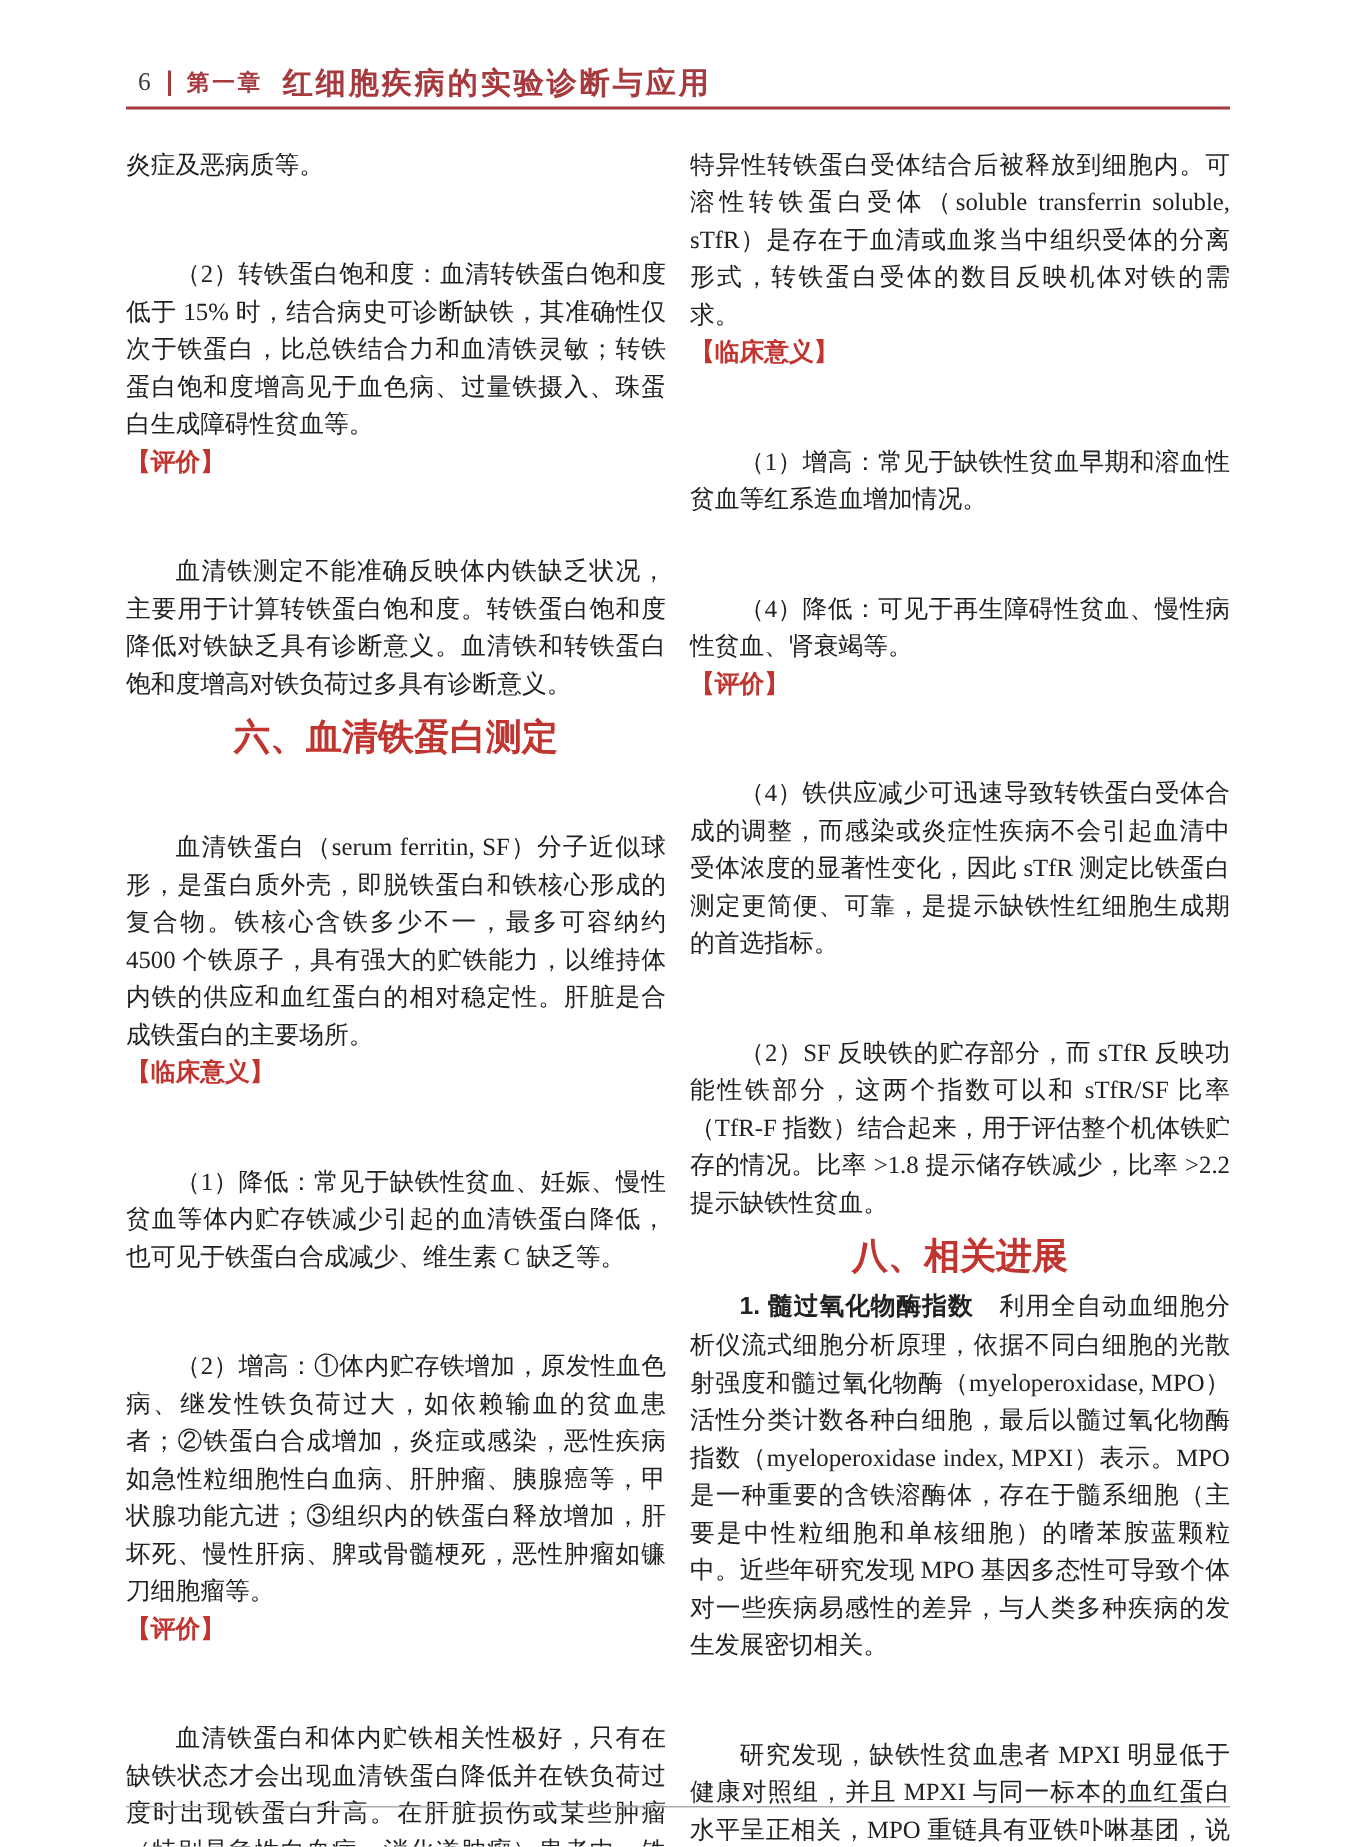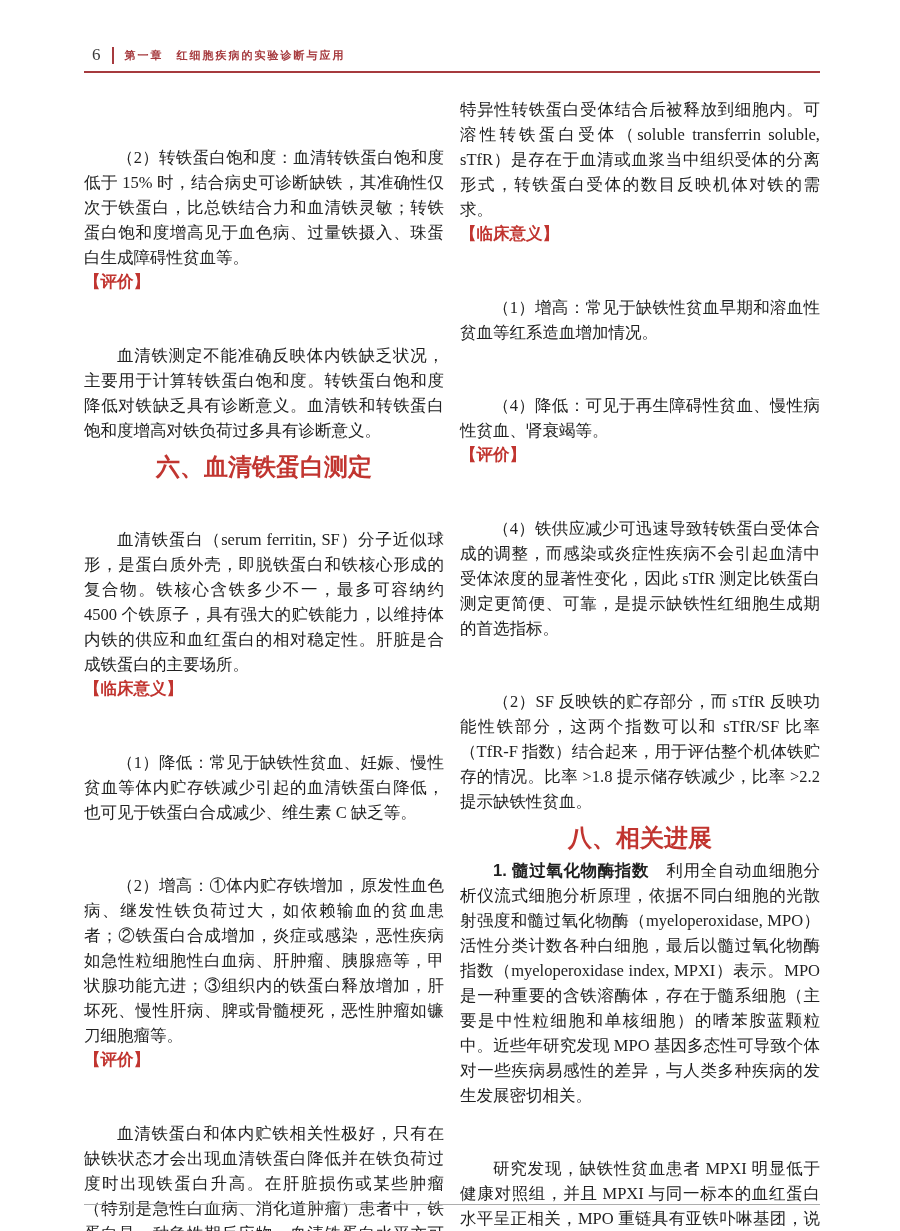--- a/index.html
+++ b/index.html
@@ -5,33 +5,33 @@
   html,body{margin:0;padding:0;}
   body{
     width:900px;height:1231px;background:#ffffff;position:relative;overflow:hidden;
     font-family:"Liberation Serif","DejaVu Serif",serif;color:#212121;
     --accent:#a63a3e; --heading:#c13530;
   }
   .page{position:absolute;inset:0;padding:44px 80px 0 84px;box-sizing:border-box;}
   .page-header{display:flex;align-items:center;gap:11px;height:22px;margin-bottom:5px;padding-left:8px;}
   .page-num{font-size:17px;color:#3a3a3a;}
   .head-divider{width:2px;height:17px;background:var(--accent);}
-  .head-chapter{font-size:11px;color:var(--accent);font-weight:bold;letter-spacing:2px;}
-  .head-title{font-size:11px;color:var(--accent);font-weight:bold;letter-spacing:2px;margin-left:2px;}
+  .head-chapter{font-size:15px;color:var(--accent);font-weight:bold;letter-spacing:2px;}
+  .head-title{font-size:20px;color:var(--accent);font-weight:bold;letter-spacing:2px;margin-left:2px;}
   .header-rule{height:0;border-bottom:2px solid var(--accent);margin-bottom:24px;}
   .columns{display:flex;gap:16px;}
   .col{width:360px;font-size:16.5px;line-height:25px;text-align:justify;}
   .block{margin:0;}
   .para{text-indent:2em;margin-top:48px;}
   .flush{text-indent:0;}
   .lead{text-indent:2em;}
   .lead b{font-family:"Liberation Sans","DejaVu Sans",sans-serif;font-weight:bold;}
   .label{
     color:var(--heading);text-indent:0;
-    font-family:Liberation Mono, monospace;font-weight:600;
+    font-family:Liberation Serif, serif;font-weight:600;
   }
   .heading{
     color:var(--heading);text-indent:0;text-align:center;
     font-family:"Liberation Sans","DejaVu Sans",sans-serif;font-weight:bold;
     font-size:24px;margin:11px 0 8px;
   }
   .footer-rule{position:absolute;left:84px;right:80px;bottom:26px;border-bottom:1px solid #adadad;}
 </style>
 </head>
 <body style="--accent: #a63a3e; --heading: #c13530; color: rgb(33, 33, 33);">
@@ -40,20 +40,21 @@
   <div class="page-header">
     <span class="page-num">6</span>
     <span class="head-divider"></span>
     <span class="head-chapter">第一章</span>
     <span class="head-title">红细胞疾病的实验诊断与应用</span>
   </div>
   <div class="header-rule"></div>
 
   <div class="columns">
     <div class="col" id="col-left">
+        <div class="block flush">炎症及恶病质等。</div>
         <div class="block para">（2）转铁蛋白饱和度：血清转铁蛋白饱和度低于 15% 时，结合病史可诊断缺铁，其准确性仅次于铁蛋白，比总铁结合力和血清铁灵敏；转铁蛋白饱和度增高见于血色病、过量铁摄入、珠蛋白生成障碍性贫血等。</div>
         <div class="block label">【评价】</div>
         <div class="block para">血清铁测定不能准确反映体内铁缺乏状况，主要用于计算转铁蛋白饱和度。转铁蛋白饱和度降低对铁缺乏具有诊断意义。血清铁和转铁蛋白饱和度增高对铁负荷过多具有诊断意义。</div>
         <div class="block heading">六、血清铁蛋白测定</div>
         <div class="block para">血清铁蛋白（serum ferritin, SF）分子近似球形，是蛋白质外壳，即脱铁蛋白和铁核心形成的复合物。铁核心含铁多少不一，最多可容纳约 4500 个铁原子，具有强大的贮铁能力，以维持体内铁的供应和血红蛋白的相对稳定性。肝脏是合成铁蛋白的主要场所。</div>
         <div class="block label">【临床意义】</div>
         <div class="block para">（1）降低：常见于缺铁性贫血、妊娠、慢性贫血等体内贮存铁减少引起的血清铁蛋白降低，也可见于铁蛋白合成减少、维生素 C 缺乏等。</div>
         <div class="block para">（2）增高：①体内贮存铁增加，原发性血色病、继发性铁负荷过大，如依赖输血的贫血患者；②铁蛋白合成增加，炎症或感染，恶性疾病如急性粒细胞性白血病、肝肿瘤、胰腺癌等，甲状腺功能亢进；③组织内的铁蛋白释放增加，肝坏死、慢性肝病、脾或骨髓梗死，恶性肿瘤如镰刀细胞瘤等。</div>
         <div class="block label">【评价】</div>
         <div class="block para">血清铁蛋白和体内贮铁相关性极好，只有在缺铁状态才会出现血清铁蛋白降低并在铁负荷过度时出现铁蛋白升高。在肝脏损伤或某些肿瘤（特别是急性白血病、消化道肿瘤）患者中，铁蛋白是一种急性期反应物，血清铁蛋白水平亦可升高。血清铁蛋白水平降低表明缺铁，但可假性升高，对缺铁性贫血的敏感度为 90%，特异度为 85%，血清铁蛋白测定是诊断缺铁性贫血的敏感方法之一。</div>

